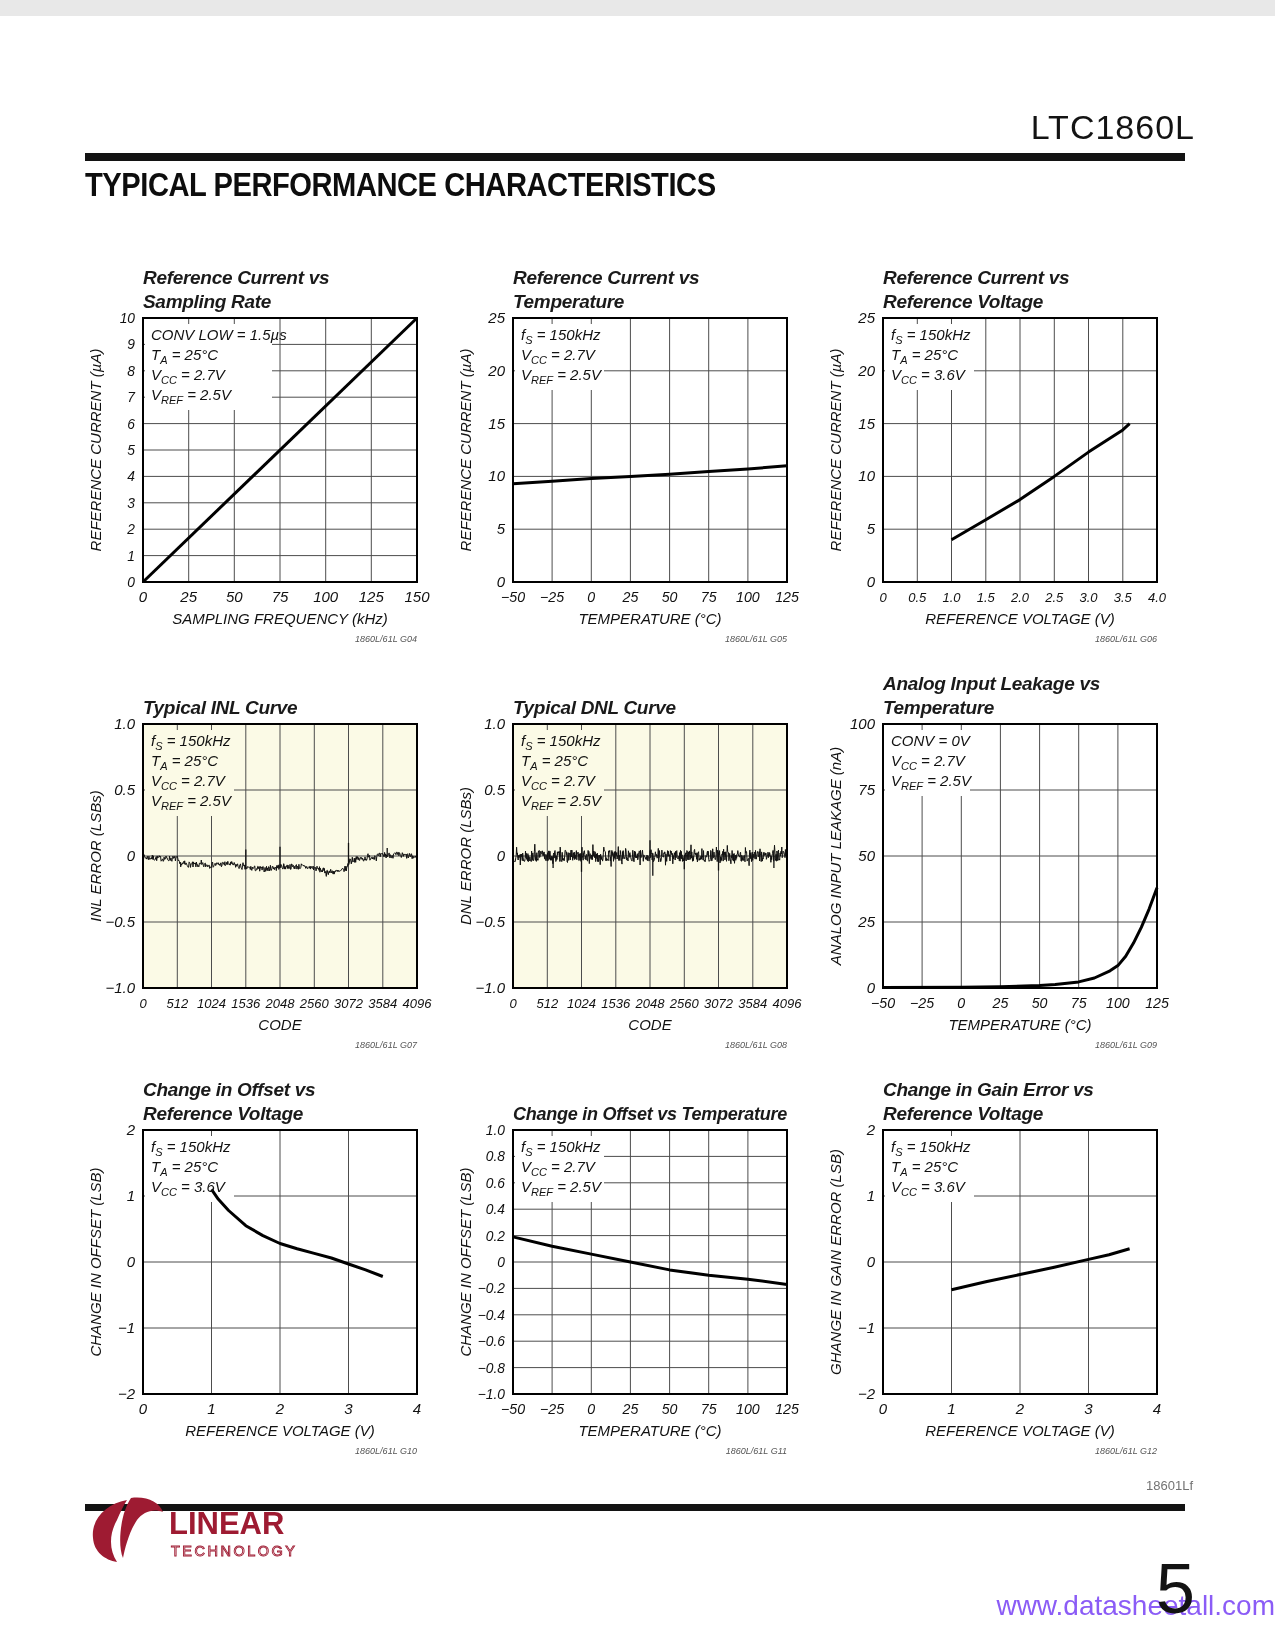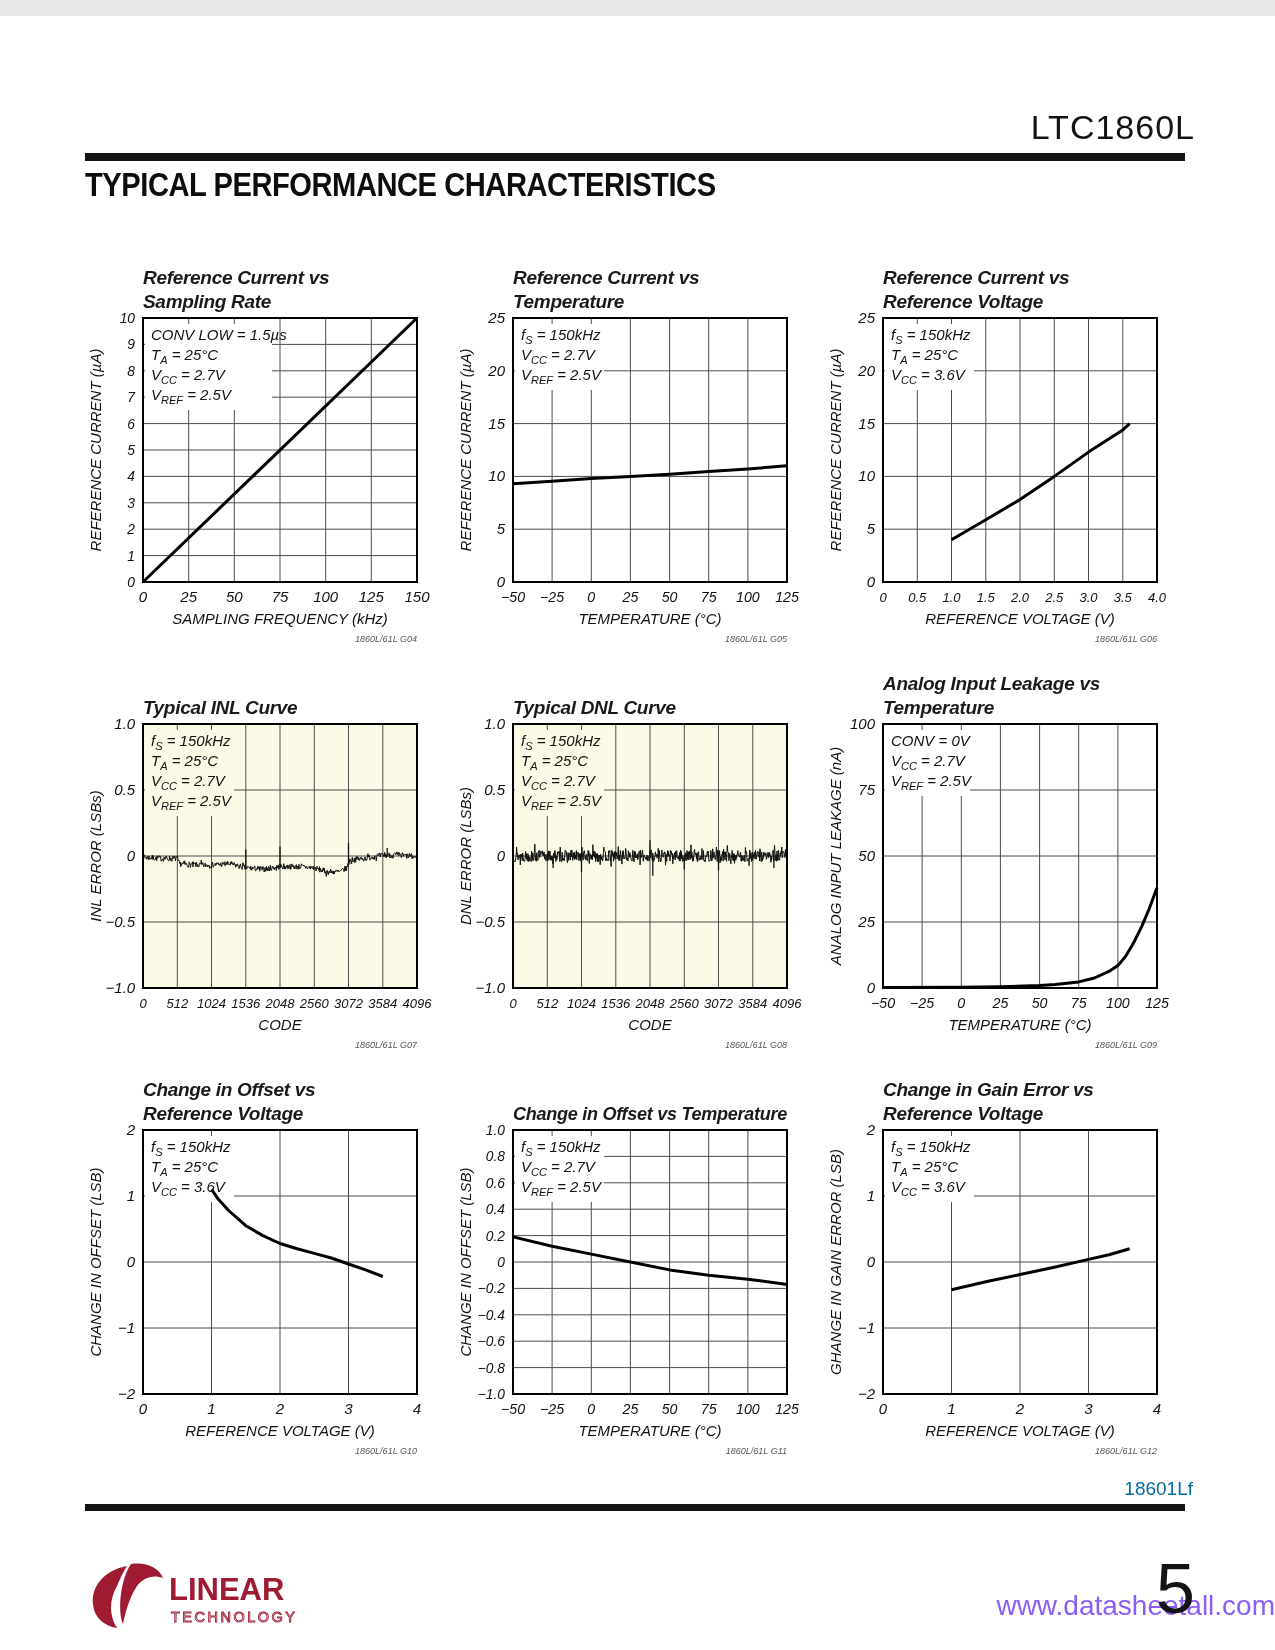--- a/index.html
+++ b/index.html
@@ -5,23 +5,23 @@
   html,body{margin:0;padding:0;background:#e8e8e8;}
   .page{position:relative;width:1275px;height:1650px;background:#ffffff;margin:16px auto;
         font-family:"Liberation Sans",sans-serif;color:#111;overflow:hidden;}
   .doc-id{position:absolute;top:92px;right:80px;font-size:34px;font-weight:400;letter-spacing:1px;color:#131313;}
   .head-rule{position:absolute;left:85px;top:137px;width:1100px;height:8px;background:#131313;}
   .section-title{position:absolute;left:85px;top:150px;font-size:31px;font-weight:800;letter-spacing:-0.5px;
                  color:#0d0d0d;transform:scale(0.94,1.06);transform-origin:left top;white-space:nowrap;}
   .charts{position:absolute;left:85px;top:228px;width:1110px;display:grid;
           grid-template-columns:repeat(3,370px);grid-auto-rows:406px;font-style:italic;}
   .chart{width:370px;height:406px;}
-  .doc-code{position:absolute;top:1462px;right:82px;font-size:19px;color:#0369a1;}
+  .doc-code{position:absolute;top:1462px;right:82px;font-size:13px;color:#737373;}
   .foot-rule{position:absolute;left:85px;top:1488px;width:1100px;height:7px;background:#131313;}
-  .logo{position:absolute;left:85px;top:1544px;}
+  .logo{position:absolute;left:85px;top:1478px;}
   .site-link{position:absolute;left:0;top:1574px;width:100%;text-align:right;font-size:28px;color:#8b5cf6;cursor:pointer;}
   .page-num{position:absolute;top:1538px;right:80px;font-size:70px;font-weight:300;color:#131313;line-height:1;}
 </style>
 </head>
 <body>
 
 <div class="page">
 
   <div class="doc-id">LTC1860L</div>
   <div class="head-rule"></div>

